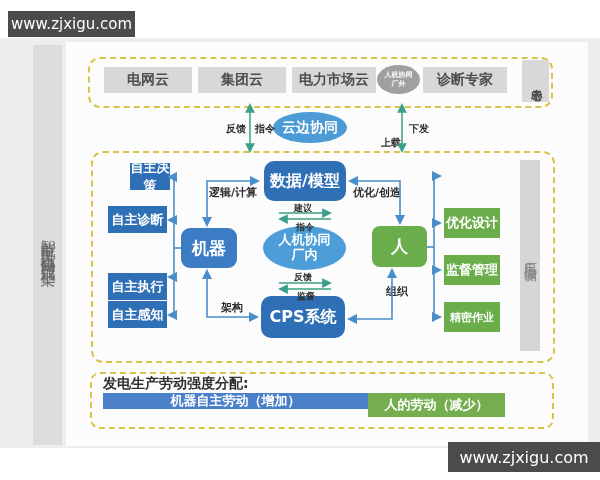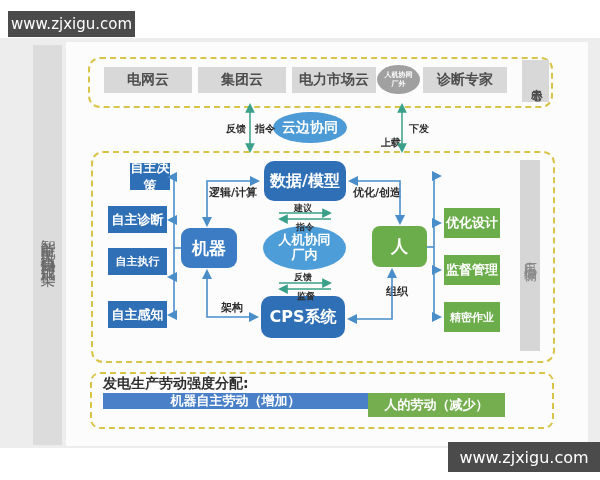--- a/index.html
+++ b/index.html
@@ -53,21 +53,21 @@
   <div class="ellipse" style="left:273px;top:112px;width:74px;height:31px;background:#4c9bd6;font-size:14px;">云边协同</div>
   <div class="albl" style="left:226px;top:122px;font-size:10px;">反馈</div>
   <div class="albl" style="left:255px;top:122px;font-size:10px;">指令</div>
   <div class="albl" style="left:381px;top:136px;font-size:10px;">上载</div>
   <div class="albl" style="left:409px;top:122px;font-size:10px;">下发</div>
 
   <div class="dashed" style="left:91px;top:151px;width:464px;height:212px;"></div>
 
   <div class="bbox" style="left:108px;top:163px;width:40px;height:27px;font-size:13px;margin-left:22px;">自主决策</div>
   <div class="bbox" style="left:108px;top:206px;width:59px;height:27px;font-size:13px;">自主诊断</div>
-  <div class="bbox" style="left:108px;top:248px;width:59px;height:27px;font-size:11px;">自主执行</div>
+  <div class="bbox" style="left:108px;top:273px;width:59px;height:27px;font-size:13px;">自主执行</div>
   <div class="bbox" style="left:108px;top:301px;width:59px;height:27px;font-size:13px;">自主感知</div>
 
   <div class="bbox" style="left:181px;top:228px;width:56px;height:40px;border-radius:9px;font-size:17px;background:#3c7cc5;">机器</div>
   <div class="bbox" style="left:264px;top:161px;width:82px;height:40px;border-radius:10px;font-size:16px;">数据/模型</div>
   <div class="ellipse" style="left:263px;top:226px;width:83px;height:44px;background:#4c9dd8;font-size:13px;">
     <span>人机协同</span>
     <span>厂内</span>
   </div>
   <div class="bbox" style="left:261px;top:296px;width:84px;height:42px;border-radius:10px;font-size:16px;">CPS系统</div>
   <div class="grbox" style="left:372px;top:226px;width:55px;height:41px;border-radius:8px;font-size:17px;">人</div>

